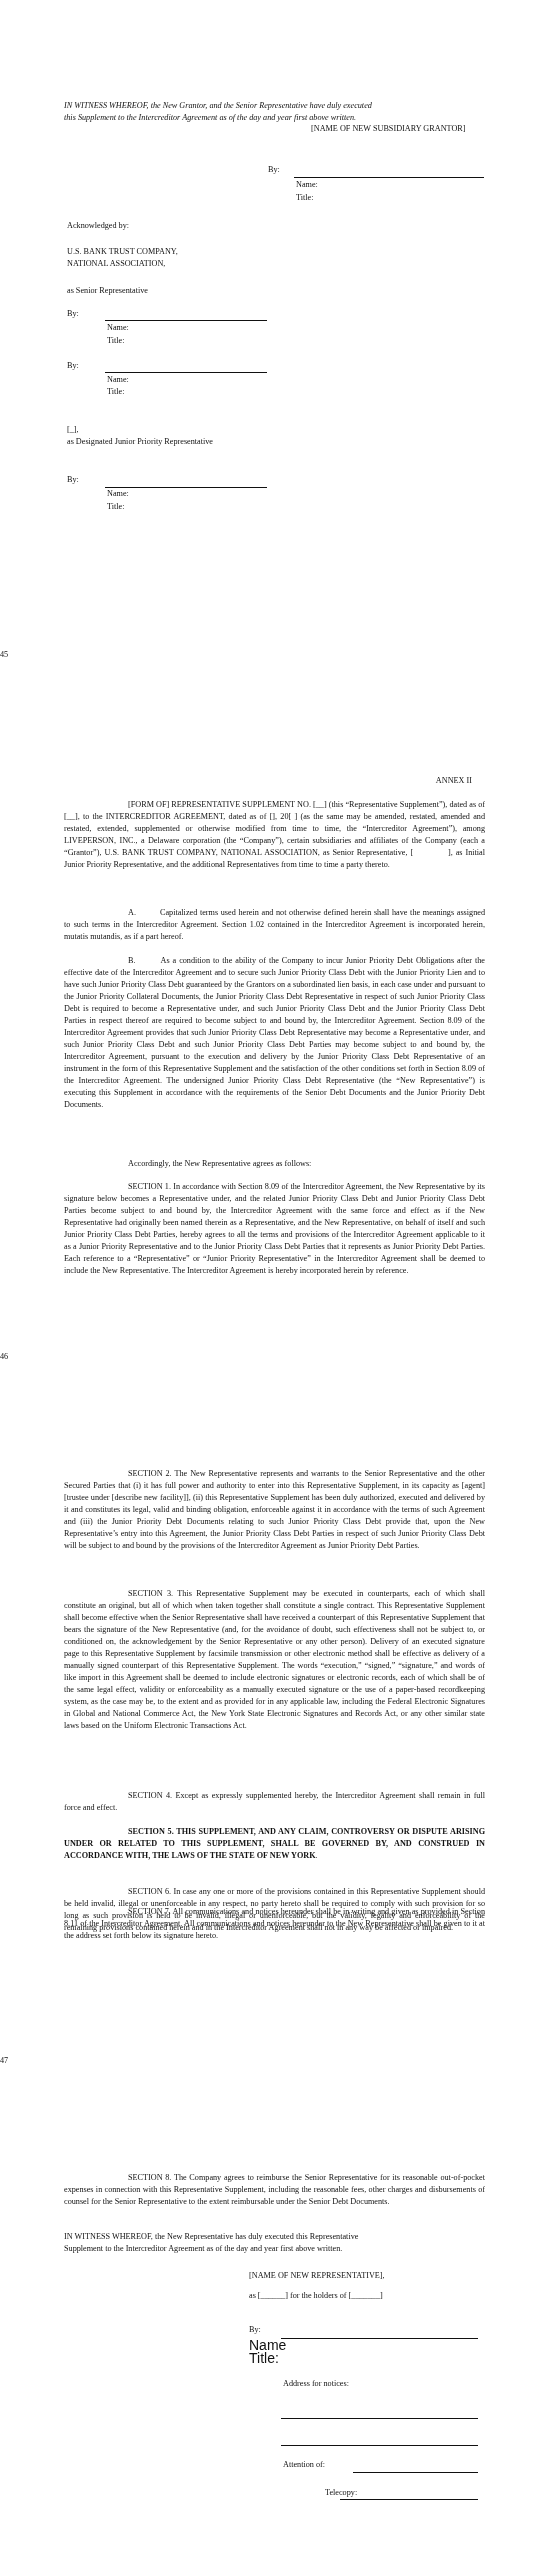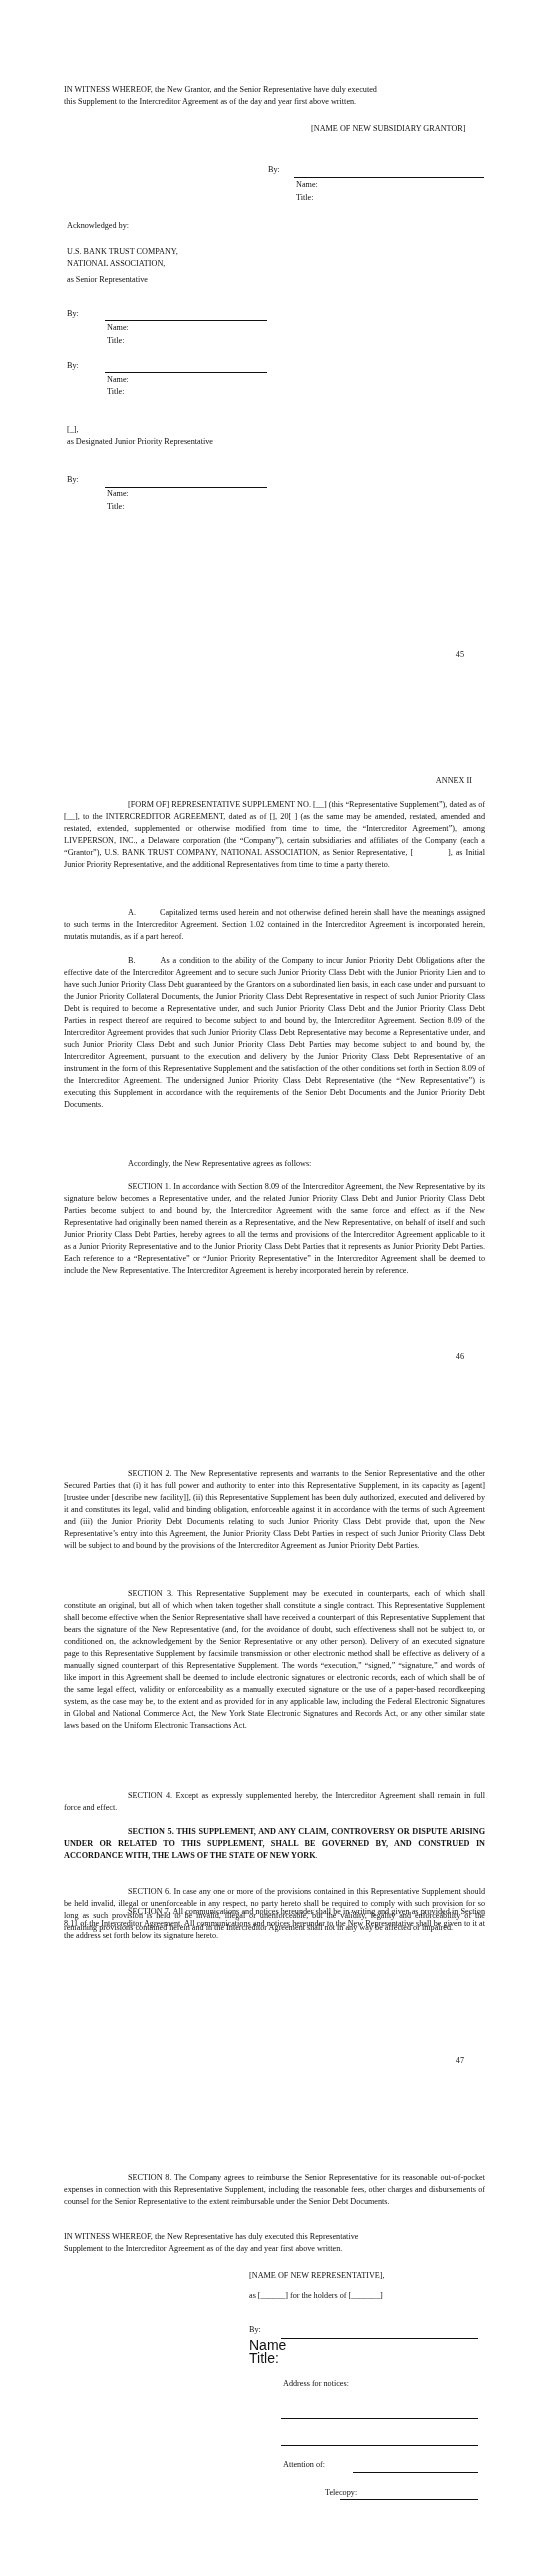--- a/index.html
+++ b/index.html
@@ -5,47 +5,47 @@
   html, body { margin:0; padding:0; background:#ffffff; }
   body { width:544px; height:2813px; position:relative; overflow:hidden;
          font-family:"Liberation Serif", serif; color:#111111; }
   .blk { position:absolute; font-size:8.2px; line-height:12px; white-space:nowrap; }
   .para { position:absolute; left:64px; width:421px; font-size:8.2px; line-height:12px;
           text-align:justify; text-align-last:left; }
   .indent { text-indent:64px; }
   .u { }
   .b { font-weight:bold; }
   .rule { position:absolute; height:0; border-top:1px solid #111111; }
-  .pgnum { position:absolute; left:0; width:464px; text-align:right; font-size:8.2px; }
+  .pgnum { position:absolute; left:0; width:540px; text-align:left; font-size:8.2px; }
   .sans { font-family:"Liberation Sans", sans-serif; font-size:14px; }
   .annex { position:absolute; right:72px; font-weight:normal; font-size:8.2px; }
 </style>
 </head>
 <body>
 
-<div class="blk" style="left:64px; top:84px;">
+<div class="blk" style="left:64px; top:100px;font-style:italic;">
   <div>IN WITNESS WHEREOF, the New Grantor, and the Senior Representative have duly executed</div>
   <div>this Supplement to the Intercreditor Agreement as of the day and year first above written.</div>
 </div>
 
 <div class="blk" style="left:268px; top:123px;padding-left:43px;">[NAME OF NEW SUBSIDIARY GRANTOR]</div>
 
 <div>
   <div class="blk" style="left:268px; top:164px;">By:</div>
   <div class="rule" style="left:294px; width:190px; top:177px;"></div>
   <div class="blk" style="left:296px; top:179px;">Name:</div>
   <div class="blk" style="left:296px; top:192px;">Title:</div>
 </div>
 
 <div class="blk" style="left:67px; top:220px;">Acknowledged by:</div>
 
 <div class="blk" style="left:67px; top:246px;">
   <div>U.S. BANK TRUST COMPANY,</div>
   <div>NATIONAL ASSOCIATION,</div>
-  <div style="margin-top:4px;">as Senior Representative</div>
+  <div style="margin-top:15px;">as Senior Representative</div>
 </div>
 
 <div>
   <div class="blk" style="left:67px; top:308px;">By:</div>
   <div class="rule" style="left:105px; width:162px; top:320px;"></div>
   <div class="blk" style="left:107px; top:322px;">Name:</div>
   <div class="blk" style="left:107px; top:335px;">Title:</div>
 </div>
 
 <div>

